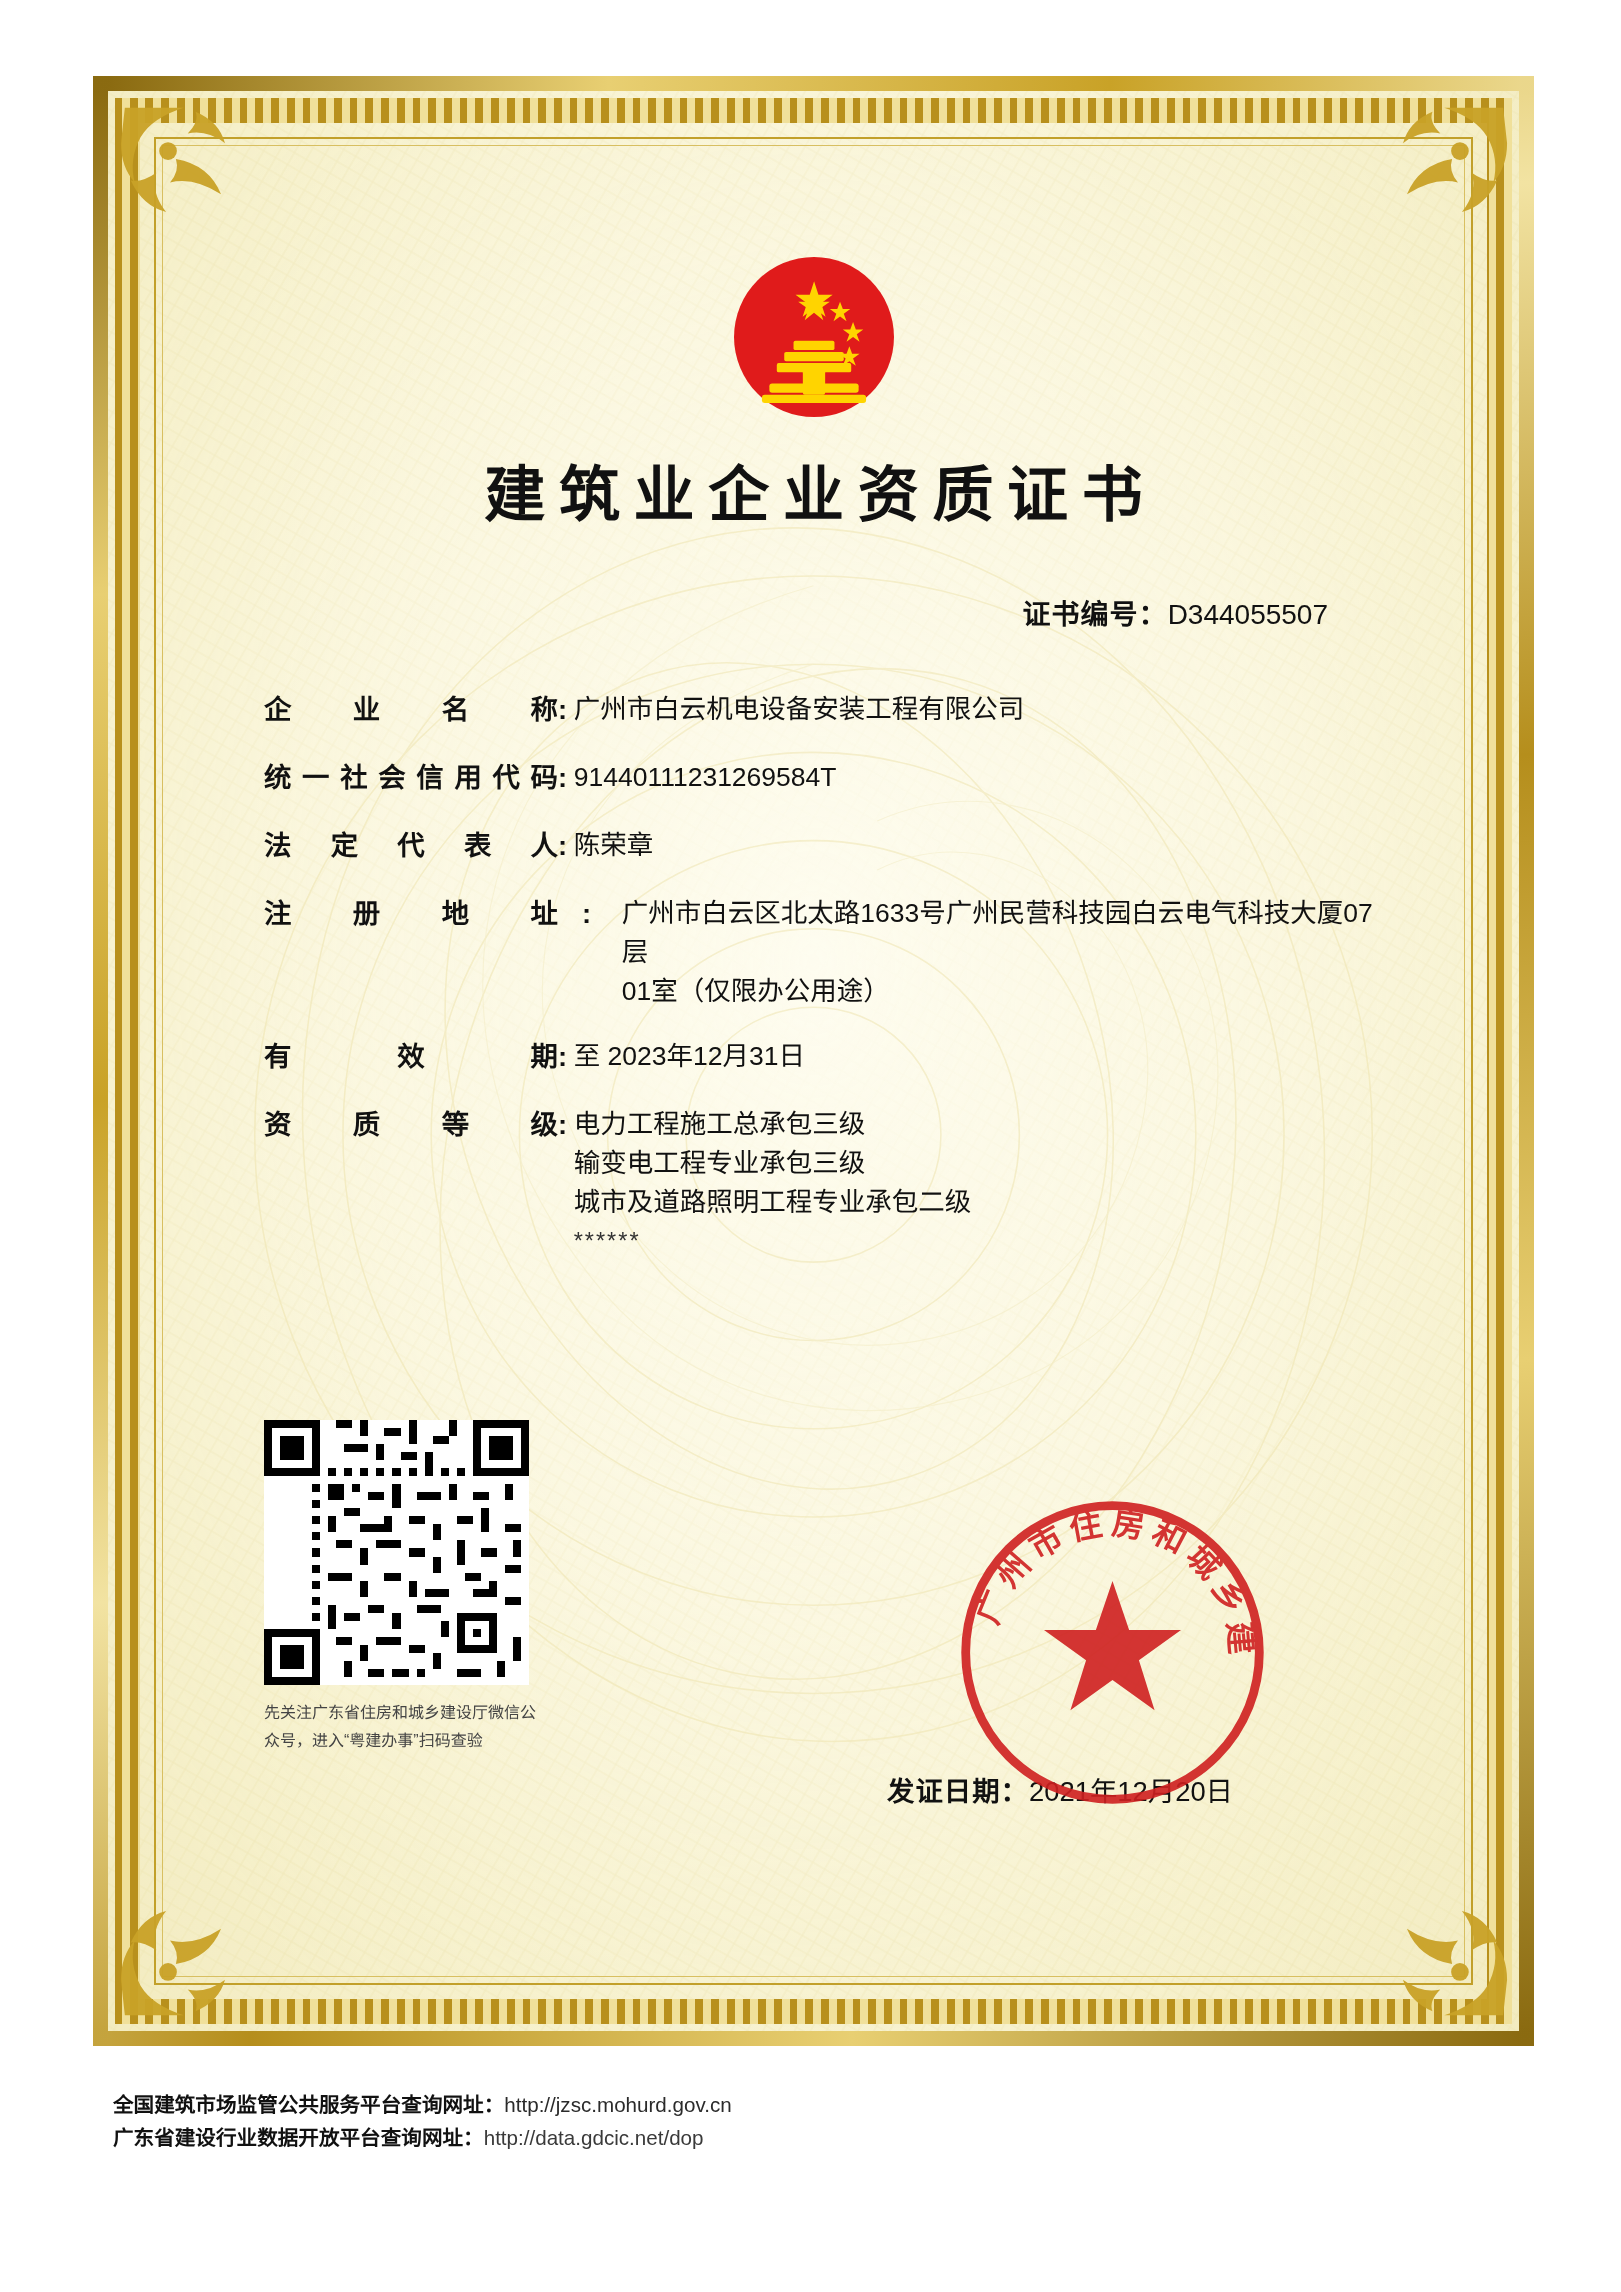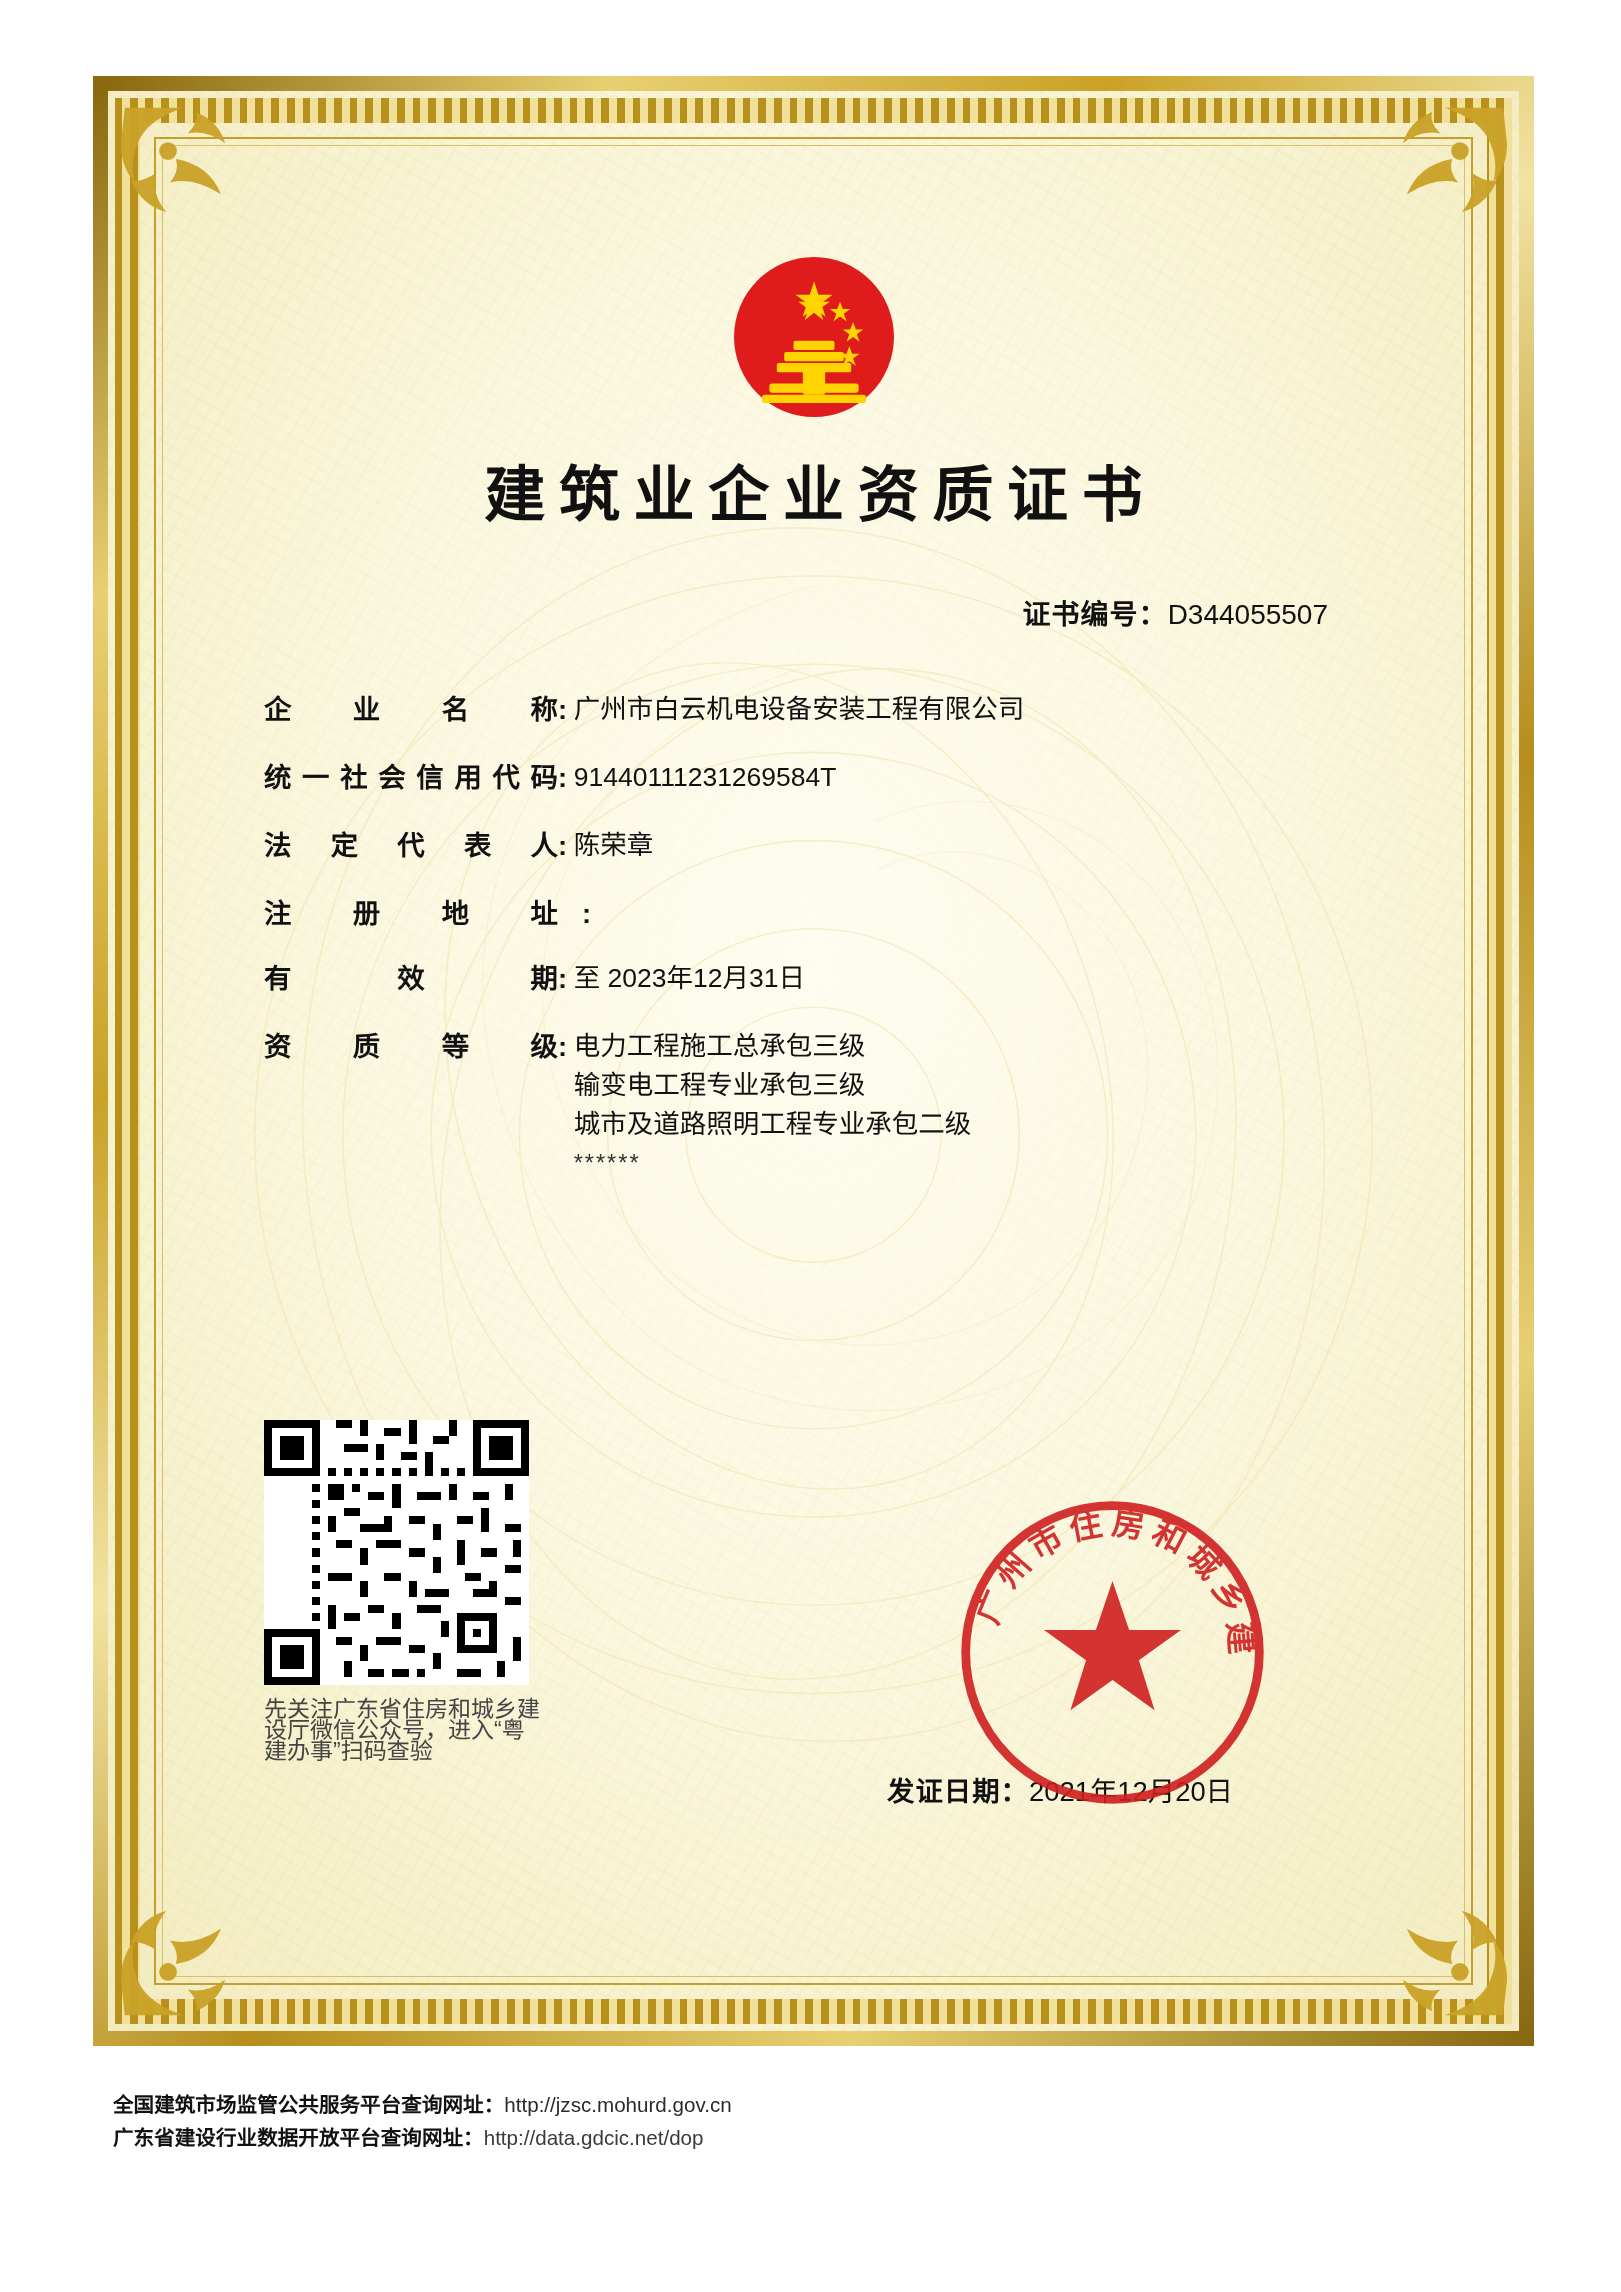--- a/index.html
+++ b/index.html
@@ -169,23 +169,23 @@
     width: 294px;
   }
   .qr {
     width: 265px;
     height: 265px;
     image-rendering: pixelated;
     background: #fff;
   }
   .qr-note {
     margin-top: 9.8px;
-    font-size: 23px;
+    font-size: 16px;
     color: #444;
-    line-height: 21px;
+    line-height: 28px;
     width: 279px;
   }
 
   
   .issuer {
     position: absolute;
     right: 59px;
     bottom: 118px;
     text-align: left;
     width: 627px;
@@ -363,20 +363,24 @@
           <div class="label">法定代表人</div>
           <div class="colon">:</div>
           <div class="value">
             <span class="line">陈荣章</span>
           </div>
         </div>
 
         <div class="row addr">
           <div class="label">注册地址</div>
           <div class="colon">:</div>
+          <div class="value">
+            <span class="line">广州市白云区北太路1633号广州民营科技园白云电气科技大厦07层</span>
+            <span class="line">01室（仅限办公用途）</span>
+          </div>
         </div>
 
         <div class="row">
           <div class="label">有效期</div>
           <div class="colon">:</div>
           <div class="value">
             <span class="line">至 2023年12月31日</span>
           </div>
         </div>
 

